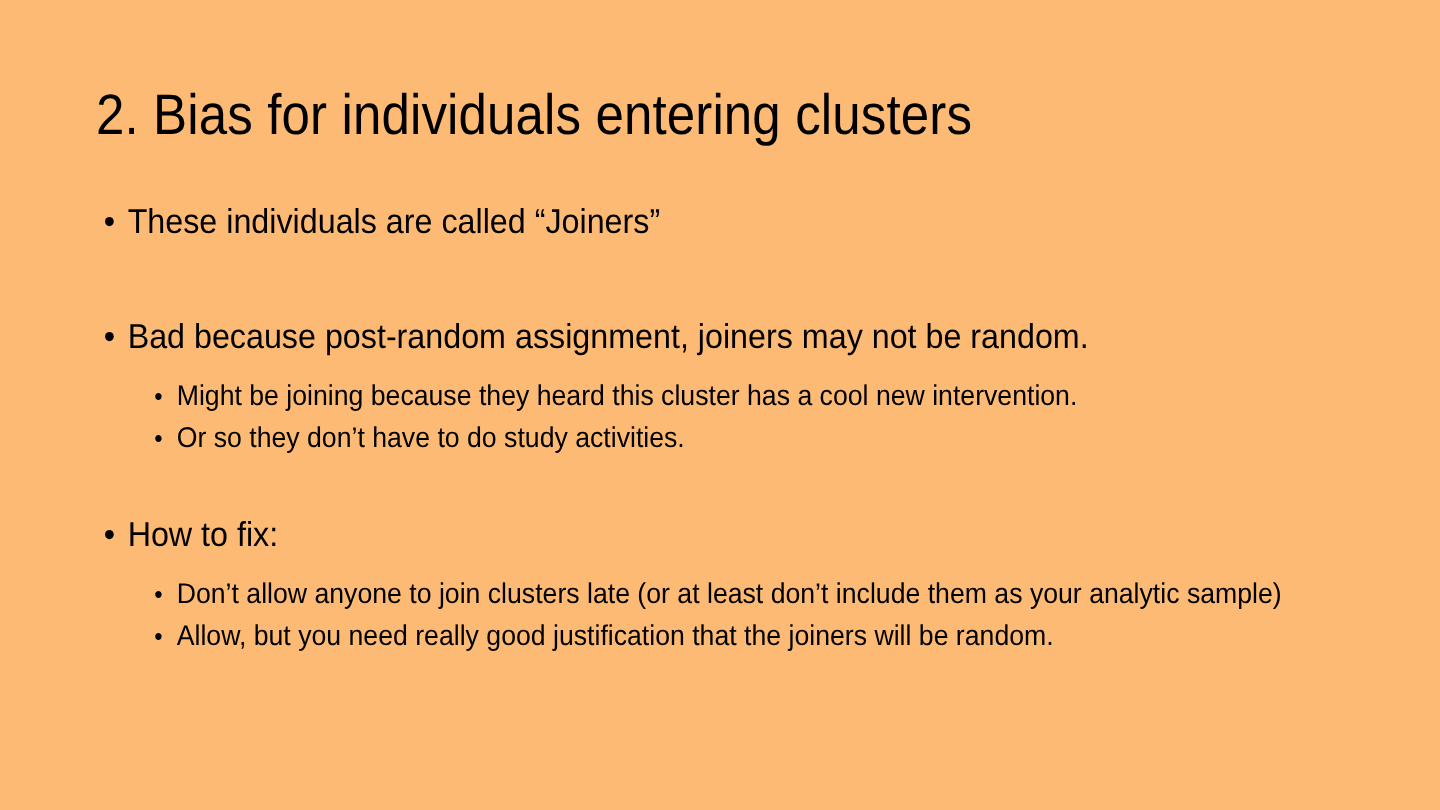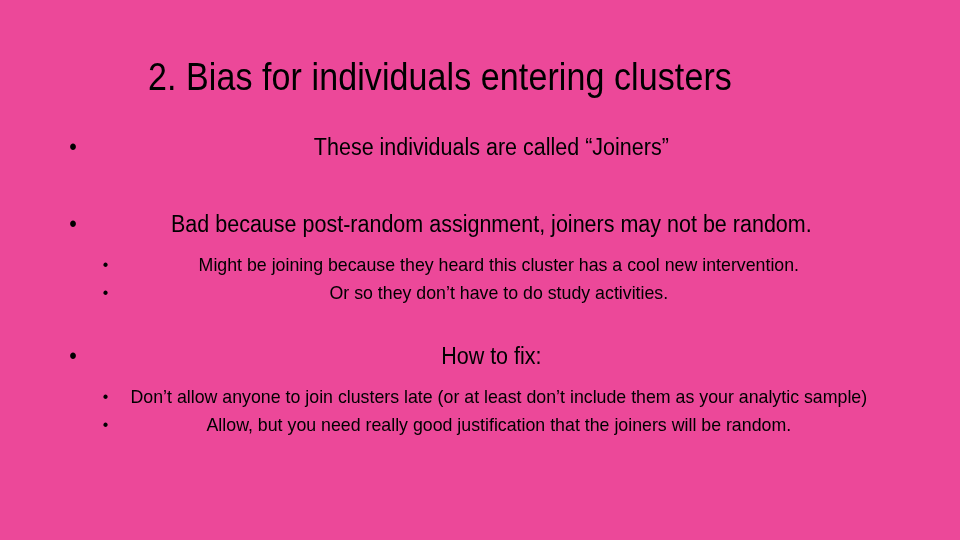--- a/index.html
+++ b/index.html
@@ -95,21 +95,21 @@
   
   .gap-lg { height: 47px; }
   .gap-md { height: 34px; }
   .gap-sm { height: 12px; }
 
   .nowrap { white-space: nowrap; }
 </style>
 </head>
 <body>
 
-<div class="slide" style="background: #ec4899; color: rgb(0, 0, 0); text-align: center;">
+<div class="slide" style="background: #fdba74; color: rgb(0, 0, 0);">
 
   <div class="slide-title">2. Bias for individuals entering clusters</div>
 
   <div class="slide-body">
 
     <div class="lvl1 bullet-block">
       <span class="marker">•</span>
       <span class="txt nowrap">These individuals are called “Joiners”</span>
     </div>
 

